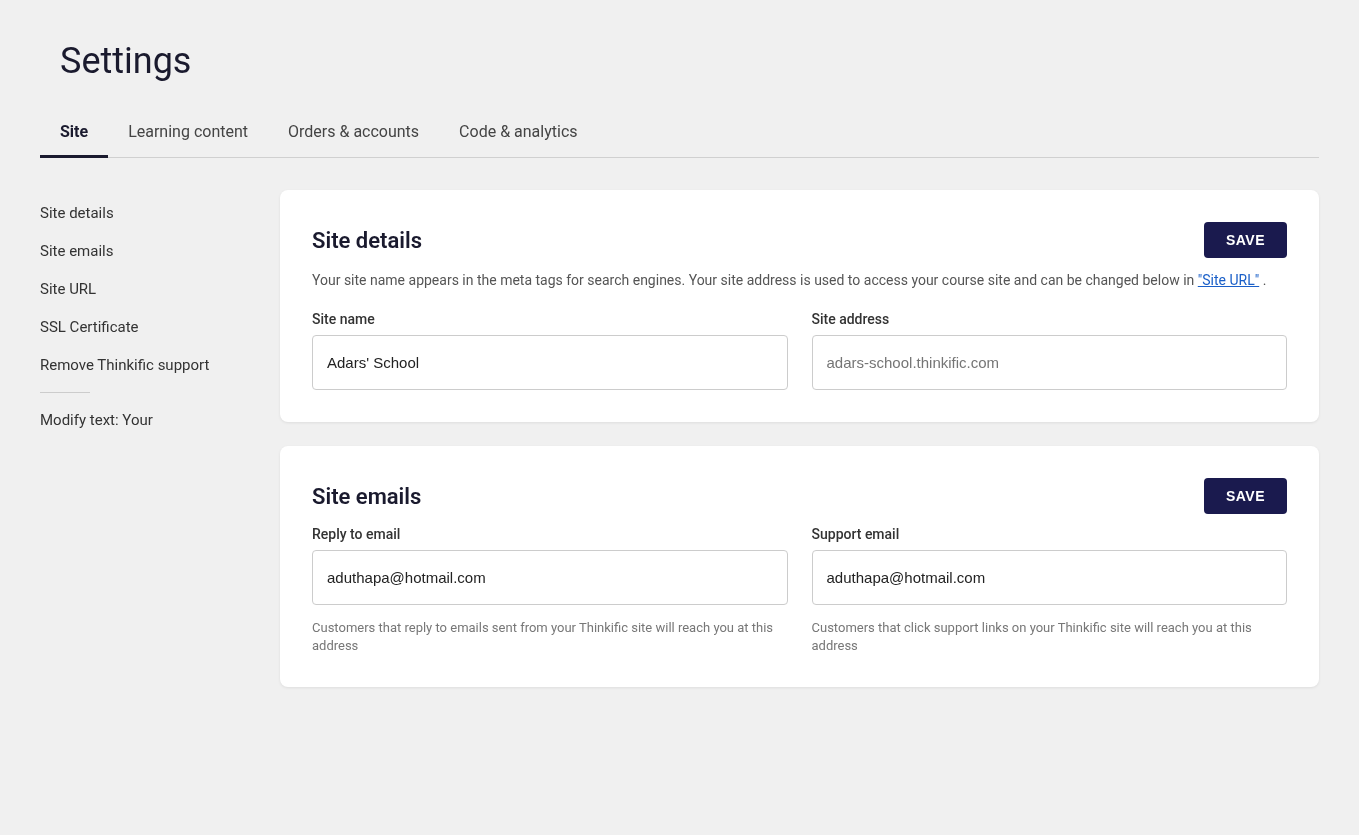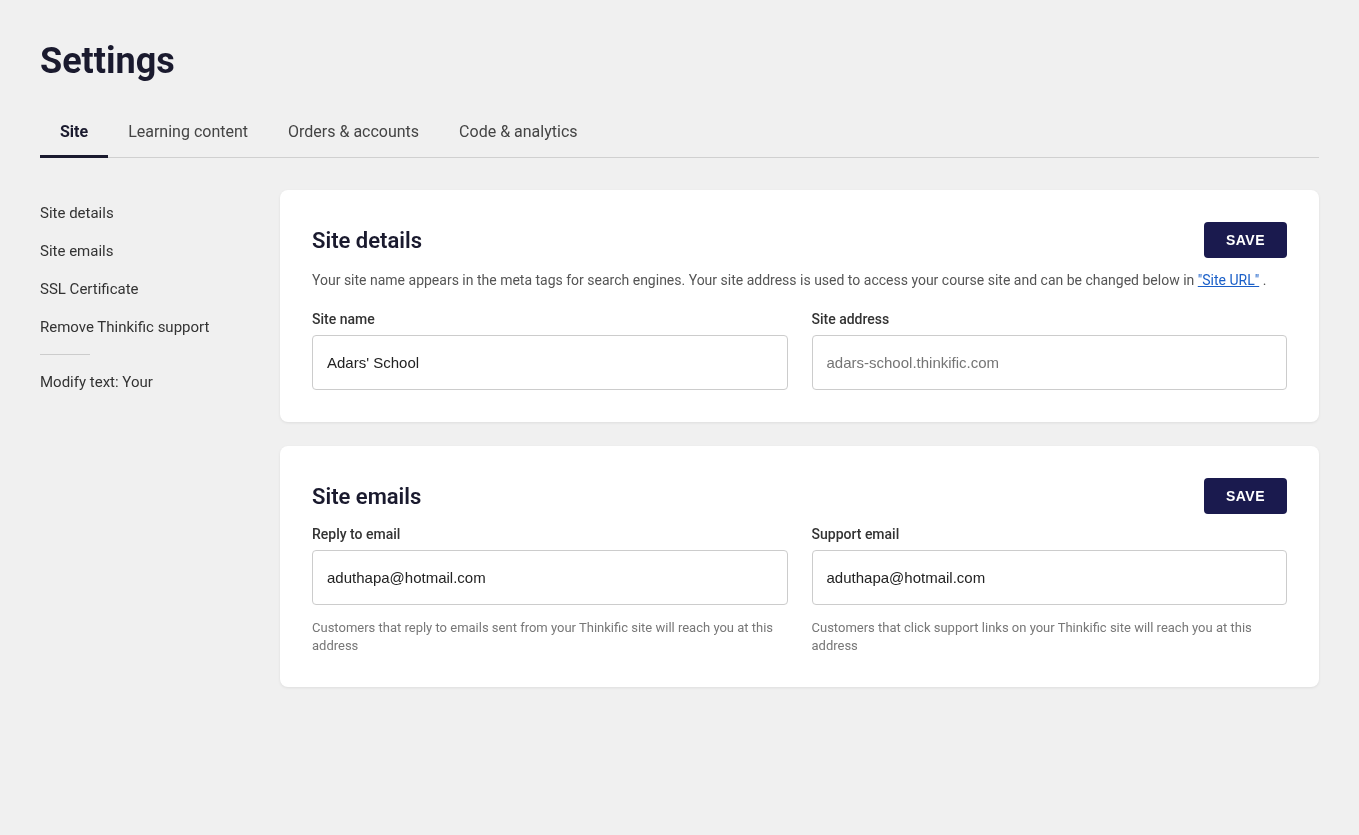--- a/index.html
+++ b/index.html
@@ -9,23 +9,24 @@
       color: #2d2d2d;
       min-height: 835px;
     }
     .page-wrapper {
       max-width: 1359px;
       margin: 0 auto;
       padding: 40px 40px 40px 40px;
     }
     .page-title {
       font-size: 36px;
-      font-weight: 700;
+      font-weight: 400;
       color: #1a1a2e;
       margin-bottom: 28px;
+      margin-left: 20px;
     }
     .tabs-bar {
       display: flex;
       border-bottom: 1px solid #d0d0d0;
       margin-bottom: 32px;
       gap: 0;
     }
     .tab-item {
       padding: 12px 20px 14px 20px;
       font-size: 16px;
@@ -153,20 +154,21 @@
     <a class="tab-item active">Site</a>
     <a class="tab-item">Learning content</a>
     <a class="tab-item">Orders &amp; accounts</a>
     <a class="tab-item">Code &amp; analytics</a>
   </nav>
 
   <div class="content-area">
     <aside class="sidebar">
       <div class="sidebar-item">Site details</div>
       <div class="sidebar-item">Site emails</div>
+      <div class="sidebar-item">Site URL</div>
       <div class="sidebar-item">SSL Certificate</div>
       <div class="sidebar-item">Remove Thinkific support</div>
       <hr class="sidebar-divider">
       <div class="sidebar-item">Modify text: Your</div>
     </aside>
 
     <main class="main-content">
 
       <div class="card">
         <div class="card-header">

